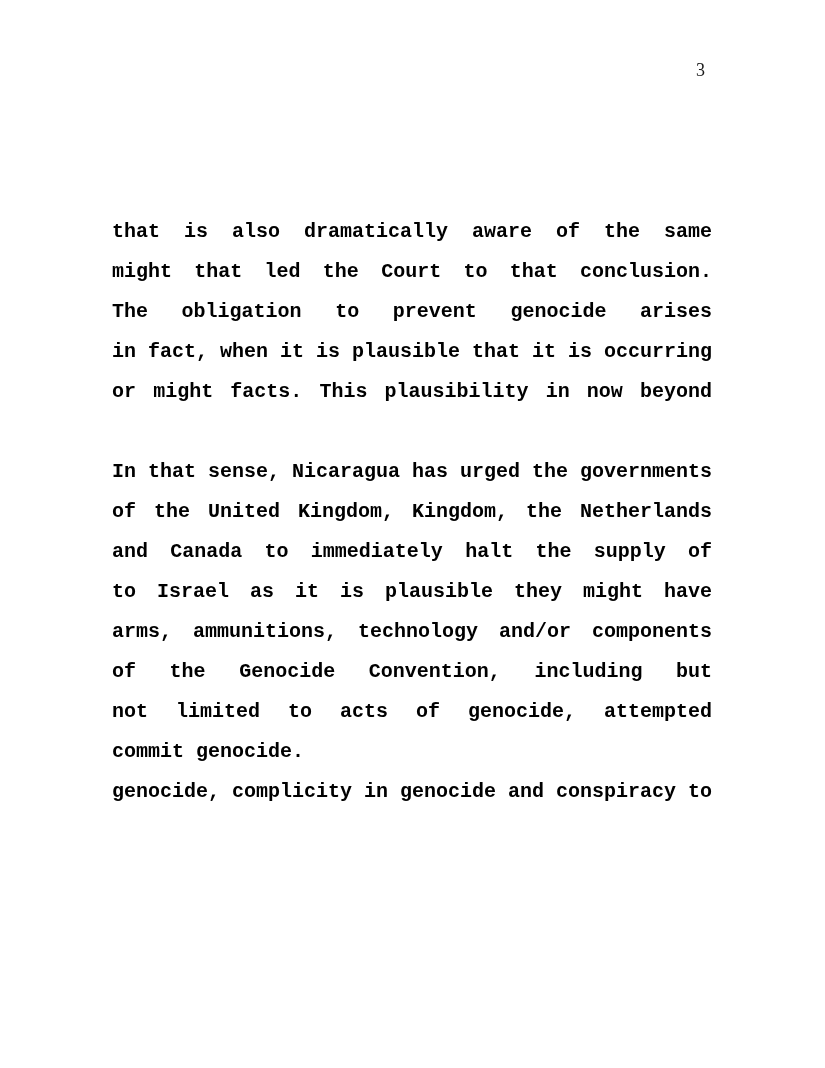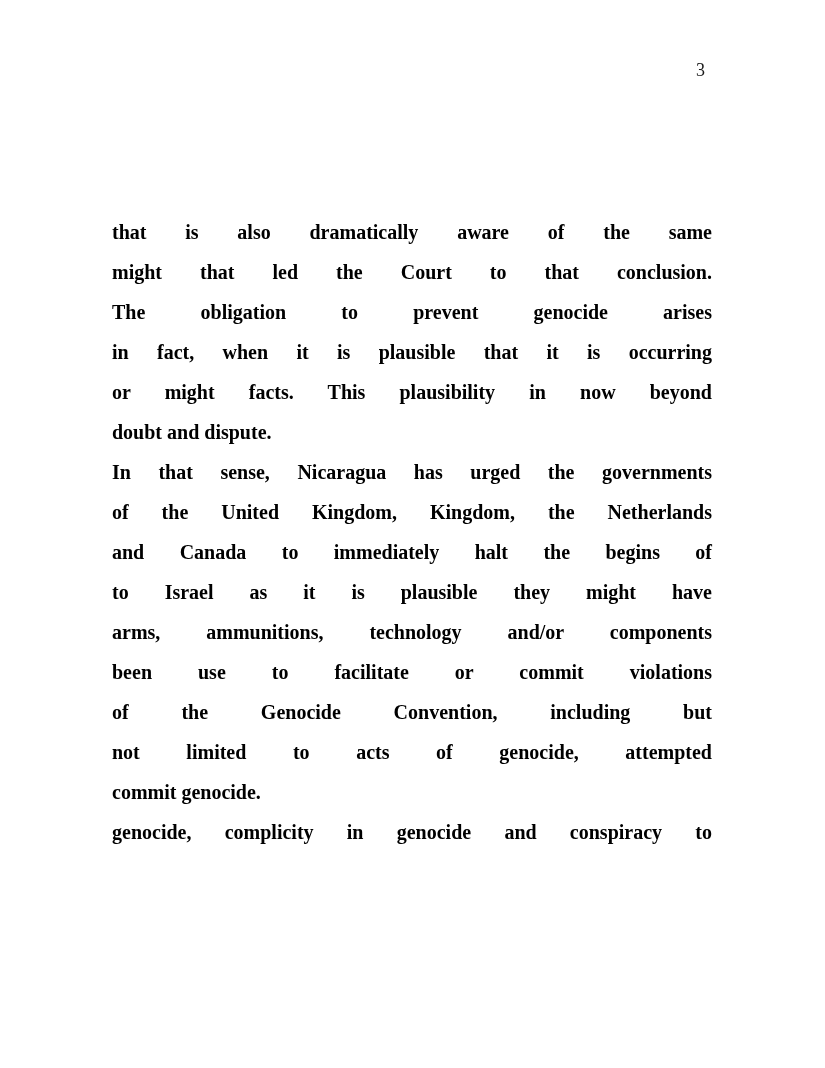--- a/index.html
+++ b/index.html
@@ -28,31 +28,30 @@
     position: absolute;
     top: 212px;
     left: 112px;
     width: 600px;
     font-family: "Liberation Mono", "DejaVu Sans Mono", monospace;
     font-weight: bold;
     font-size: 20px;
     color: #000000;
   }
   .paragraph { width: 100%; }
-  .paragraph + .paragraph { }
+  .paragraph + .paragraph { margin-top: 40px; }
   .line {
     display: block;
     width: 100%;
     height: 40px;
     line-height: 40px;
     white-space: nowrap;
     text-align: justify;
     text-align-last: justify;
     overflow: visible;
-    font-family: Liberation Serif, serif;
   }
   .line.para-end {
     text-align: left;
     text-align-last: left;
   }
 </style>
 </head>
 <body>
 
 <div class="page">
@@ -60,30 +59,28 @@
   <div class="page-number">3</div>
 
   <div class="text-block">
 
     <div class="paragraph">
       <span class="line">that is also dramatically aware of the same</span>
       <span class="line">might that led the Court to that conclusion.</span>
       <span class="line">The obligation to prevent genocide arises</span>
       <span class="line">in fact, when it is plausible that it is occurring</span>
       <span class="line">or might facts. This plausibility in now beyond</span>
-      <span class="line para-end">doubt and dispute.</span>
     </div>
 
     <div class="paragraph">
       <span class="line">In that sense, Nicaragua has urged the governments</span>
       <span class="line">of the United Kingdom, Kingdom, the Netherlands</span>
-      <span class="line">and Canada to immediately halt the begins of</span>
+      <span class="line">and Canada to immediately halt the supply of</span>
       <span class="line">to Israel as it is plausible they might have</span>
       <span class="line">arms, ammunitions, technology and/or components</span>
-      <span class="line">been use to facilitate or commit violations</span>
       <span class="line">of the Genocide Convention, including but</span>
       <span class="line">not limited to acts of genocide, attempted</span>
       <span class="line para-end">commit genocide.</span>
       <span class="line">genocide, complicity in genocide and conspiracy to</span>
     </div>
 
   </div>
 </div>
 
 </body></html>

